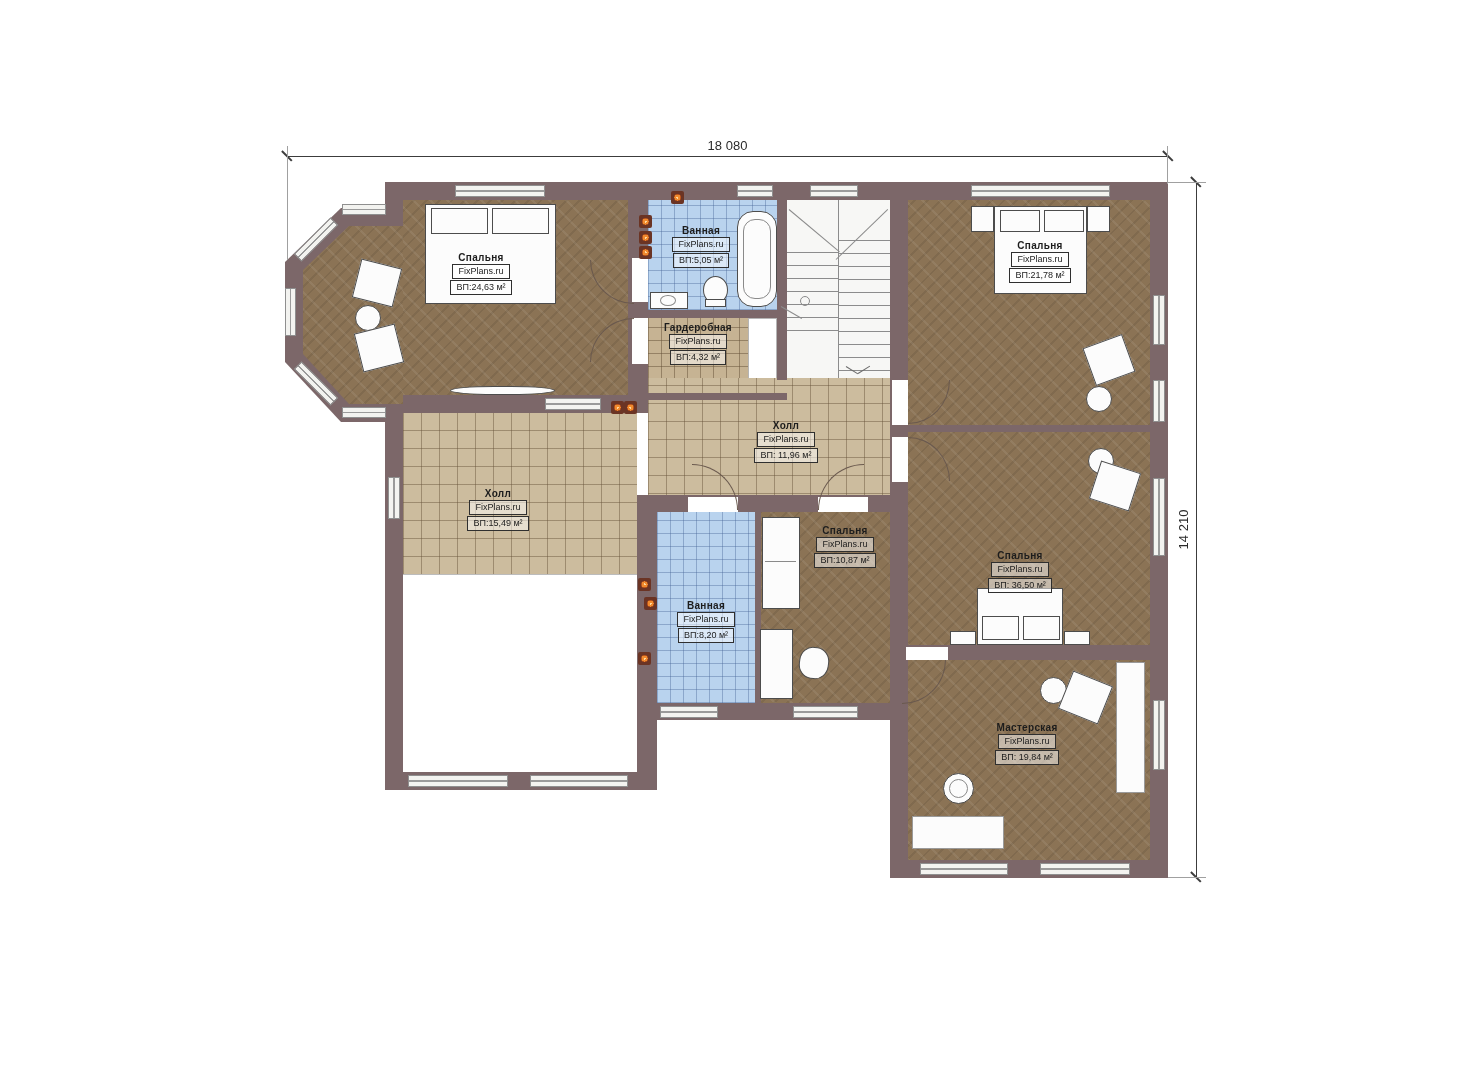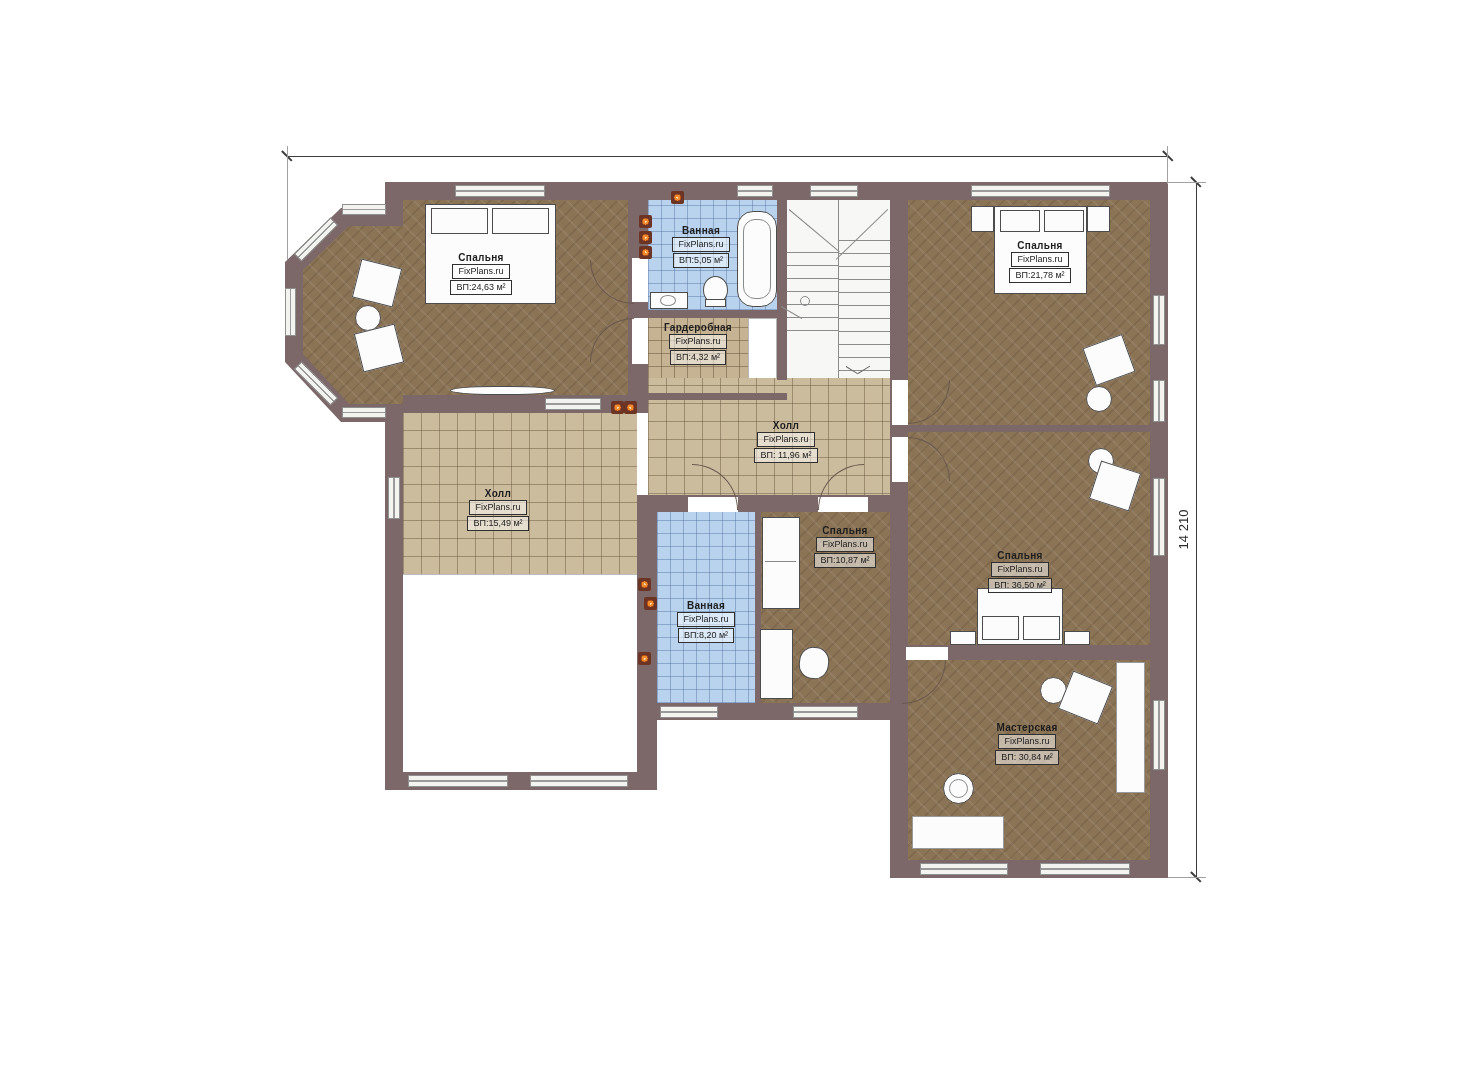--- a/index.html
+++ b/index.html
@@ -235,28 +235,29 @@
     <div class="rl-box">ВП:8,20 м²</div>
   </div>
   <div class="room-label" style="left:974px;top:550px;width:92px;">
     <div class="rl-name">Спальня</div>
     <div class="rl-box">FixPlans.ru</div>
     <div class="rl-box">ВП: 36,50 м²</div>
   </div>
   <div class="room-label" style="left:975px;top:722px;width:104px;">
     <div class="rl-name">Мастерская</div>
     <div class="rl-box">FixPlans.ru</div>
-    <div class="rl-box">ВП: 30,84 м²</div>
+    <div class="rl-box">ВП: 19,84 м²</div>
   </div>
 
   <div class="dim-line" style="left:287px;top:156px;width:881px;height:1px;"></div>
   <div class="tick" style="left:280px;top:155px;transform:rotate(45deg);"></div>
   <div class="tick" style="left:1161px;top:155px;transform:rotate(45deg);"></div>
   <div class="ext-line" style="left:287px;top:146px;width:1px;height:114px;"></div>
   <div class="ext-line" style="left:1167px;top:146px;width:1px;height:38px;"></div>
+  <div class="dim-text" style="left:287px;top:138px;width:881px;">18 080</div>
 
   <div class="dim-line" style="left:1196px;top:182px;width:1px;height:696px;"></div>
   <div class="tick" style="left:1189px;top:181px;transform:rotate(45deg);"></div>
   <div class="tick" style="left:1189px;top:876px;transform:rotate(45deg);"></div>
   <div class="ext-line" style="left:1168px;top:182px;width:38px;height:1px;"></div>
   <div class="ext-line" style="left:1168px;top:877px;width:38px;height:1px;"></div>
   <div class="dim-text" style="left:1148px;top:522px;width:70px;transform:rotate(-90deg);">14 210</div>
 
 </div>
 

